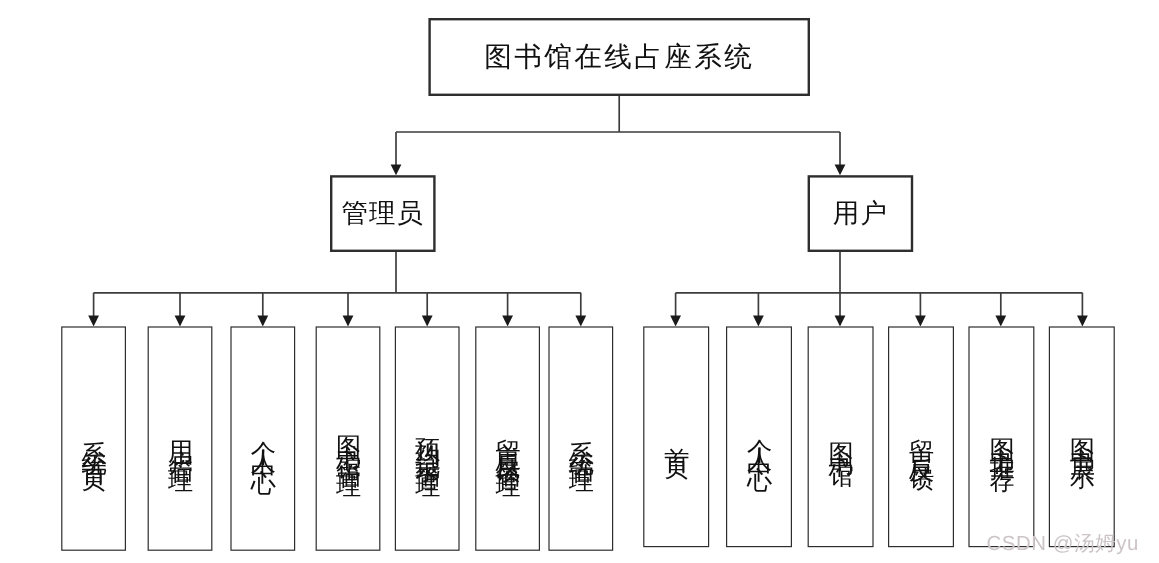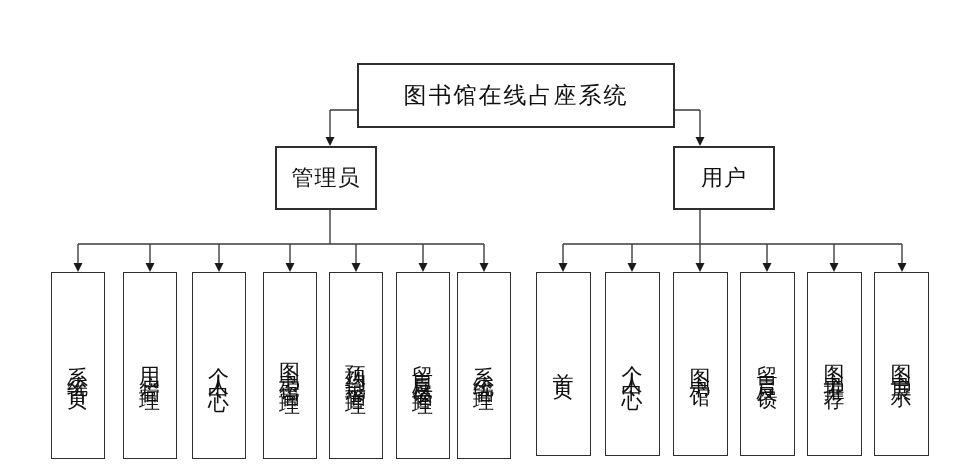--- a/index.html
+++ b/index.html
@@ -24,25 +24,24 @@
     display: flex;
     align-items: center;
     justify-content: center;
     box-sizing: border-box;
   }
   .root {
     left: 357px; top: 15px;
     width: 318px; height: 65px;
     font-size: 23px;
     letter-spacing: 2px;
-    margin-top: 48px;
   }
   .branch {
     top: 146px;
-    width: 102px; height: 64px;
+    width: 88px; height: 64px;
     font-size: 22px;
     letter-spacing: 1px;
   }
   .leaf {
     top: 272px;
     width: 54px;
     height: 187px;
     border-width: 1.5px;
   }
   .leaf.short { height: 184px; width: 55px; }
@@ -134,14 +133,15 @@
   <div class="box leaf short" style="left:740px">
     <span class="vtext">留言反馈</span>
   </div>
   <div class="box leaf short" style="left:807px">
     <span class="vtext">图书推荐</span>
   </div>
   <div class="box leaf short" style="left:874px">
     <span class="vtext">图书展示</span>
   </div>
 
+  <div class="watermark">CSDN @汤姆yu</div>
 
 </div>
 
 </body></html>

